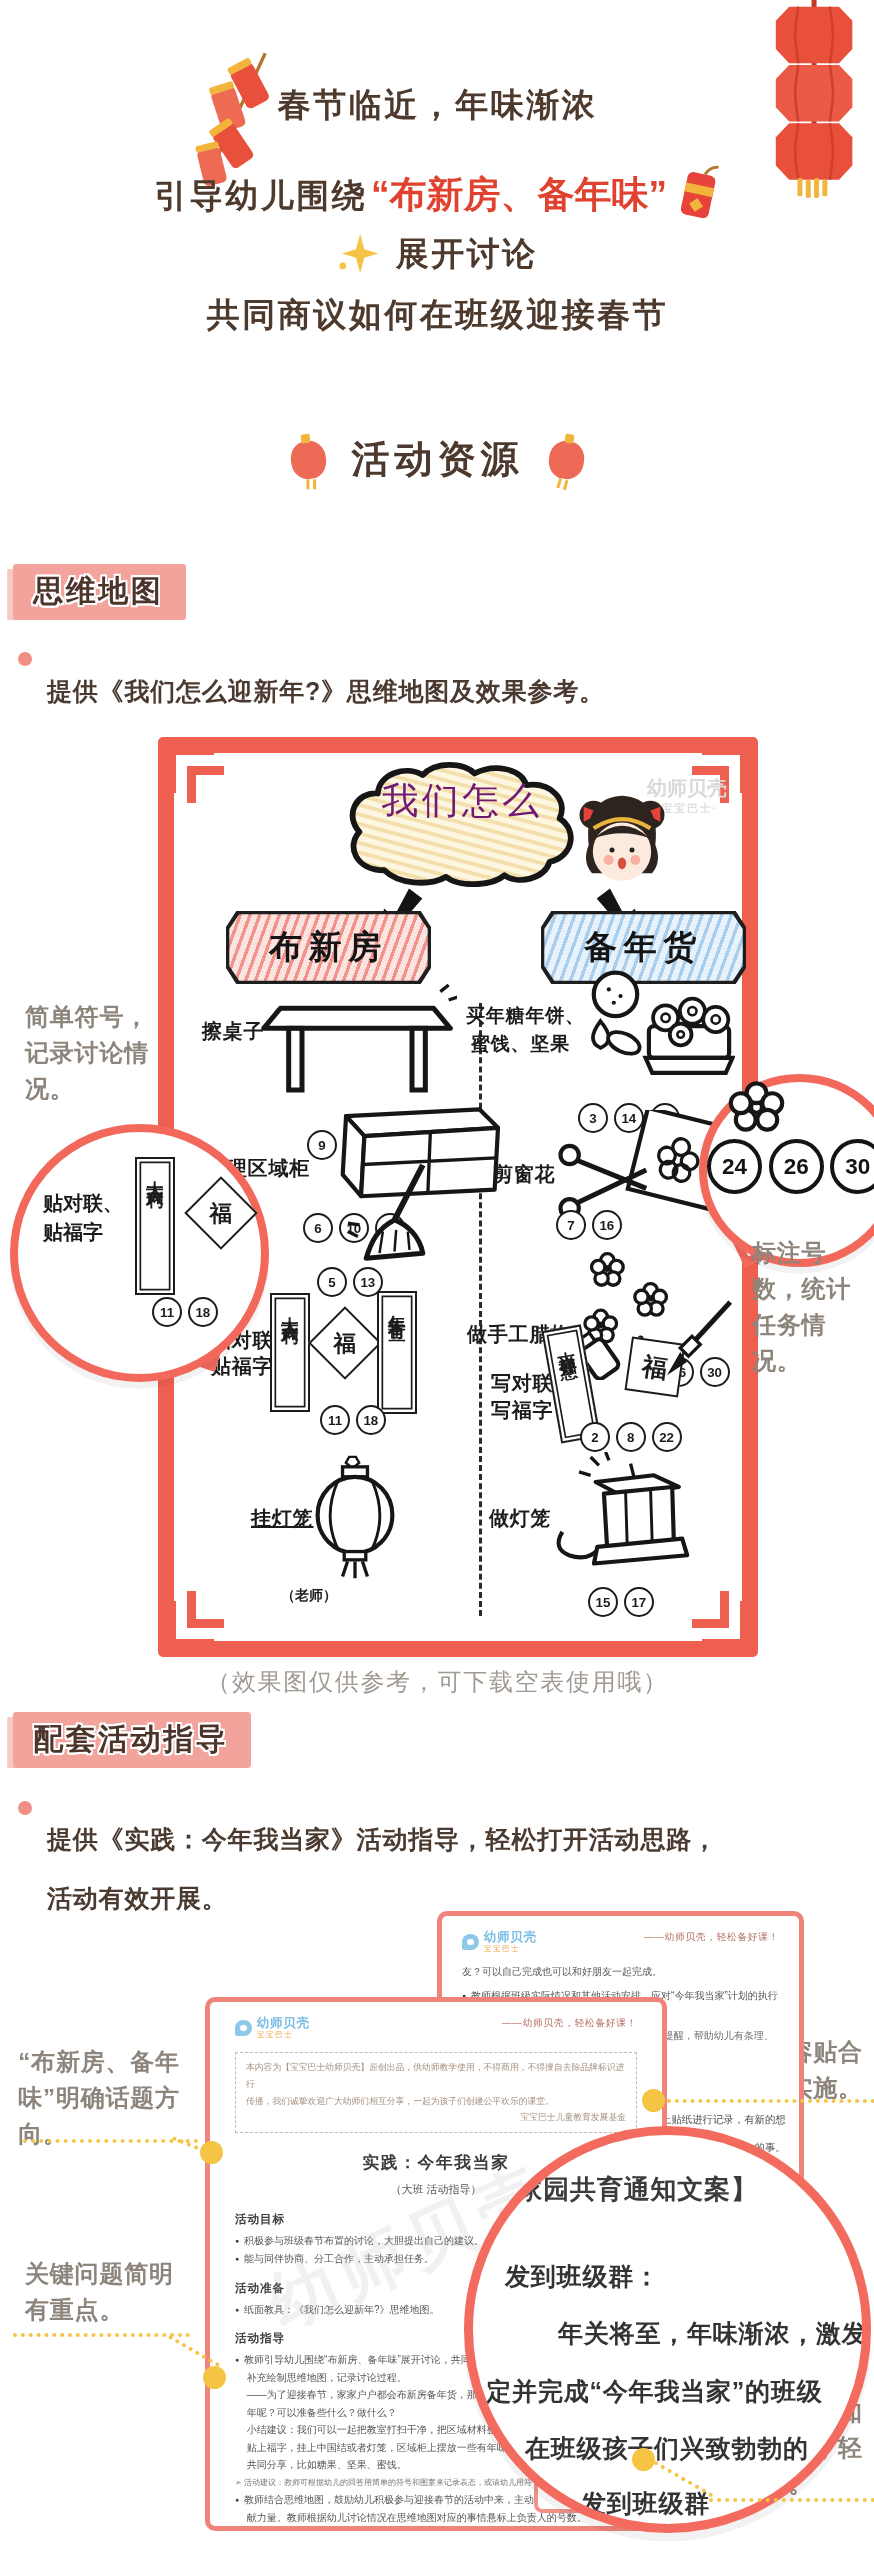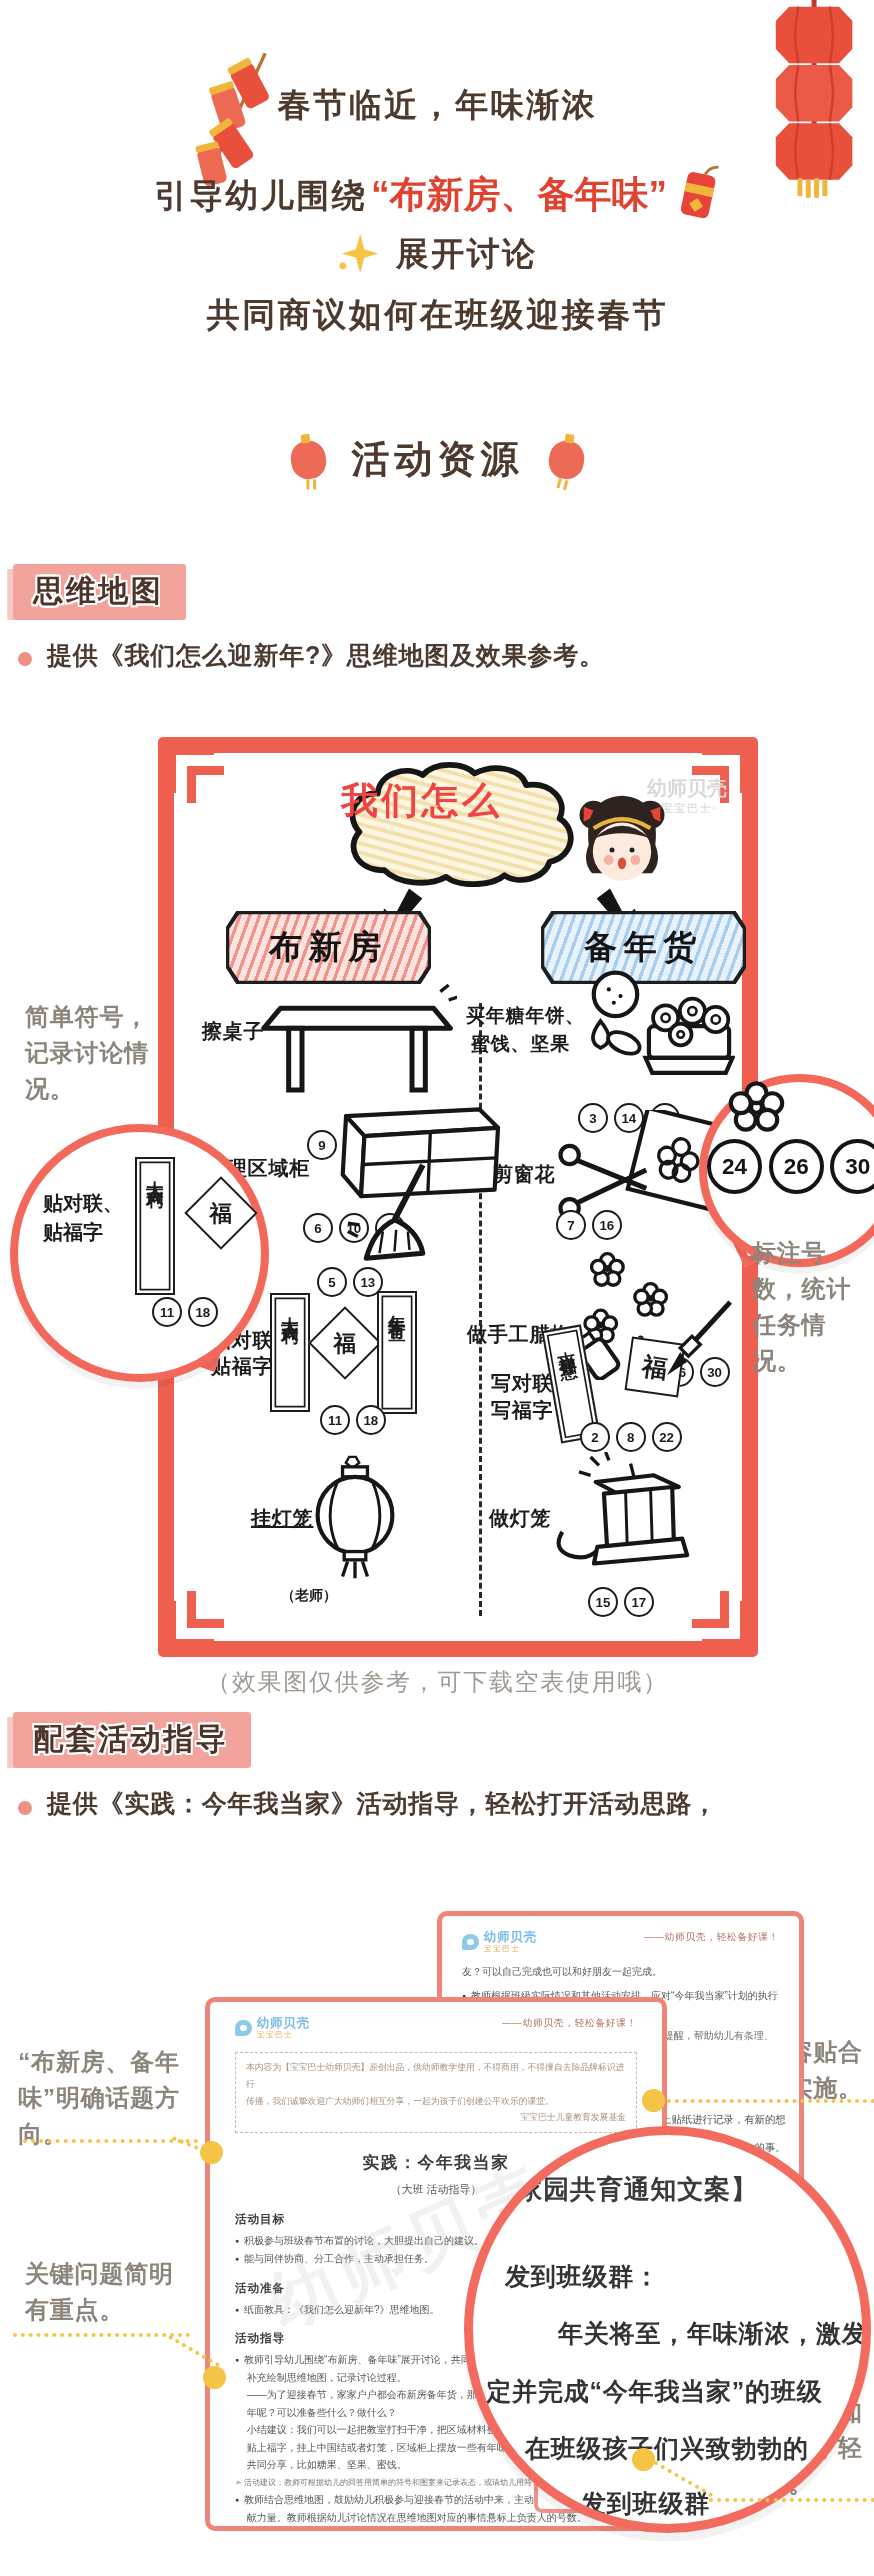--- a/index.html
+++ b/index.html
@@ -15,21 +15,21 @@
   .sec-title .ul{position:absolute;left:-8.3px;right:-13.3px;bottom:-1.7px;height:16.7px;background:#f48f85;opacity:.85;border-radius:5px;z-index:-1;}
   .mini-lan{width:35px;height:38px;background:#ed6a56;border-radius:46%;position:relative;display:inline-block;}
   .mini-lan:before{content:"";position:absolute;left:13.3px;top:-6.7px;width:8.3px;height:8.3px;background:#f2b53c;border-radius:1.7px;}
   .mini-lan:after{content:"";position:absolute;left:11.7px;bottom:-10px;width:3.3px;height:10px;background:#f2b53c;box-shadow:6.7px 0 0 #f2b53c;transform:rotate(8deg);}
   
   .badge{display:inline-block;background:#f2a39c;color:#4d342a;font-weight:800;font-size:30px;
          padding:6.7px 23px 8.3px 20px;border-radius:3.3px;letter-spacing:2.5px;
          box-shadow:-8.3px 2.5px 0 -2.5px #f7c9c4;
          text-shadow:-1.7px -1.7px 0 #fff,1.7px -1.7px 0 #fff,-1.7px 1.7px 0 #fff,1.7px 1.7px 0 #fff,0 -1.7px 0 #fff,0 1.7px 0 #fff,-1.7px 0 0 #fff,1.7px 0 0 #fff;}
   .pdot{width:14px;height:14px;border-radius:50%;background:#ef8f86;}
-  .bullet-text{font-size:25px;font-weight:700;color:#4a3a30;letter-spacing:0.8px;}
+  .bullet-text{font-size:25px;font-weight:700;color:#4a3a30;letter-spacing:0.8px;margin-top:36px;}
   
   .poster{position:absolute;left:158px;top:737px;width:600px;height:920px;box-sizing:border-box;
           border:16.7px solid #ef5f50;border-radius:5px;background:#fff;z-index:1;}
   .corn{position:absolute;width:48px;height:48px;}
   .corn:before{content:"";position:absolute;left:0;top:0;width:38px;height:38px;border-left:9.2px solid #ef5f50;border-top:9.2px solid #ef5f50;}
   .corn:after{content:"";position:absolute;left:20px;top:20px;width:28px;height:28px;border-left:9.2px solid #ef5f50;border-top:9.2px solid #ef5f50;}
   .plaque{position:absolute;width:205px;height:73px;}
   .po{position:absolute;inset:0;background:#1e1e1e;}
   .pi{position:absolute;inset:3.3px;display:flex;align-items:center;justify-content:center;
       font-size:33px;font-weight:800;color:#141414;letter-spacing:6.7px;}
@@ -42,21 +42,21 @@
   .cn{display:inline-flex;width:26px;height:26px;border:2.1px solid #1c1c1c;border-radius:50%;
       align-items:center;justify-content:center;font-size:13.3px;font-weight:800;color:#1c1c1c;background:#fff;}
   .scroll{position:absolute;writing-mode:vertical-rl;text-orientation:upright;background:#fff;
           border:2.9px solid #1c1c1c;box-shadow:inset 0 0 0 2.5px #fff,inset 0 0 0 4.2px #1c1c1c;
           font-size:17.5px;font-weight:800;color:#1c1c1c;padding:8.3px 5.8px;letter-spacing:3.3px;}
   .fudia{position:absolute;width:48px;height:48px;border:2.9px solid #1c1c1c;background:#fff;transform:rotate(45deg);
          display:flex;align-items:center;justify-content:center;}
   .fudia span{transform:rotate(-45deg);font-size:22.5px;font-weight:800;color:#1c1c1c;}
   .fupaper{position:absolute;width:50px;height:50px;border:2.9px solid #1c1c1c;background:#fff;
            display:flex;align-items:center;justify-content:center;font-size:25px;font-weight:800;color:#1c1c1c;}
-  .qtext{font-size:37px;line-height:1.35;font-weight:700;color:#ef4444;letter-spacing:3.3px;text-align:left;}
+  .qtext{font-size:37px;line-height:1.35;font-weight:400;color:#701a75;letter-spacing:3.3px;text-align:center;}
   .wmark{color:#d9d9d9;font-weight:800;text-align:center;line-height:1.3;}
   .gray-note{font-size:24px;color:#8d857c;font-weight:700;line-height:1.5;letter-spacing:0.8px;z-index:6;}
   .bubble{position:absolute;background:#fff;border:8.3px solid #f2695c;border-radius:50%;z-index:6;
           box-shadow:0 6.7px 0 rgba(0,0,0,.05);}
   .btail{position:absolute;width:28px;height:28px;background:#fff;z-index:5;
          border-right:8.3px solid #f2695c;border-bottom:8.3px solid #f2695c;}
   .bignum{display:inline-flex;width:47px;height:47px;border:4.2px solid #141414;border-radius:50%;
           align-items:center;justify-content:center;font-size:22.5px;font-weight:800;color:#141414;background:#fff;}
   .caption{font-size:24px;color:#a19a92;letter-spacing:1.7px;}
   
@@ -436,20 +436,21 @@
   <div class="abs gray-note" style="left:25px;top:999px;width:148px;">简单符号，记录讨论情况。</div>
   <div class="abs gray-note" style="left:752px;top:1235px;width:121px;">标注号数，统计任务情况。</div>
 
   <div class="abs ctr caption" style="top:1666px;">（效果图仅供参考，可下载空表使用哦）</div>
 
   <div class="abs" style="left:13.3px;top:1712px;">
     <span class="badge">配套活动指导</span>
   </div>
   <div class="abs pdot" style="left:18.3px;top:1801px;"></div>
   <div class="abs bullet-text" style="left:47px;top:1787px;width:800px;">提供《实践：今年我当家》活动指导，轻松打开活动思路，</div>
+  <div class="abs bullet-text" style="left:47px;top:1846px;width:800px;">活动有效开展。</div>
 
   <div class="doc" style="left:437px;top:1911px;width:367px;height:395px;z-index:10;padding:15px 20px;">
     <div class="doc-head">
       <span class="logo">
         <span class="logo-ico"></span>
         <span class="logo-tx">
             <b>幼师贝壳</b>
             <small>宝宝巴士</small>
           </span>
       </span>

